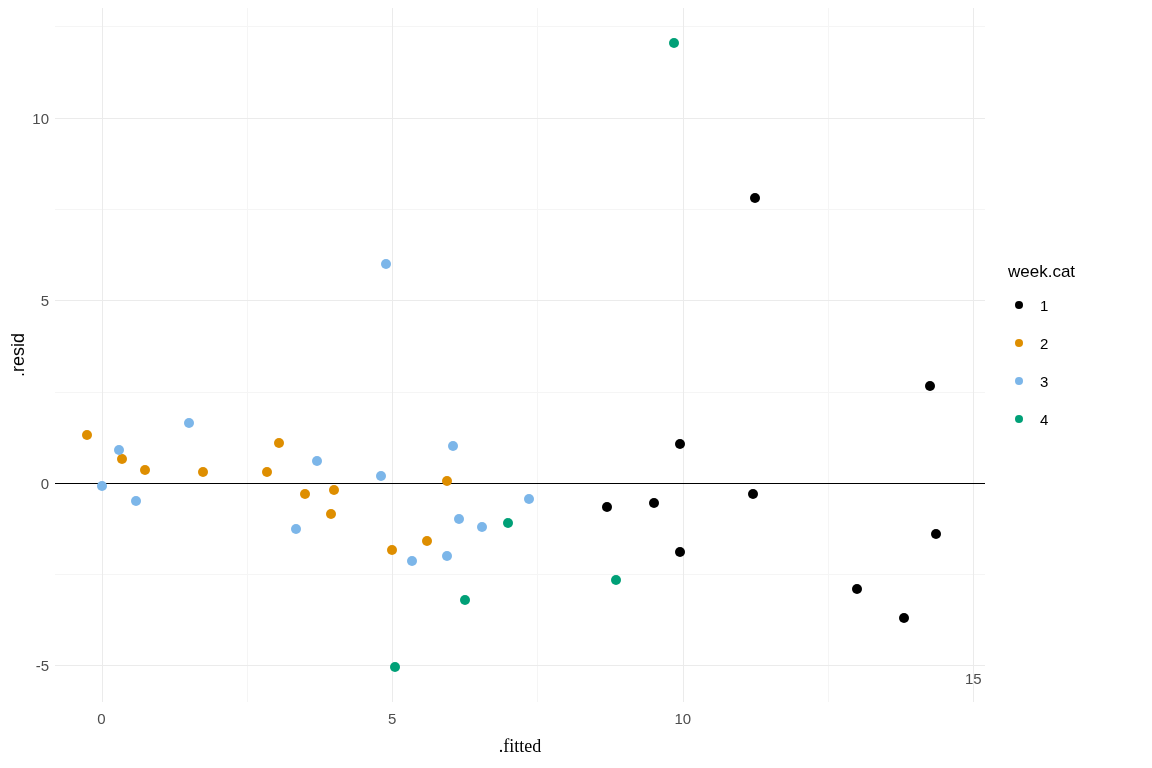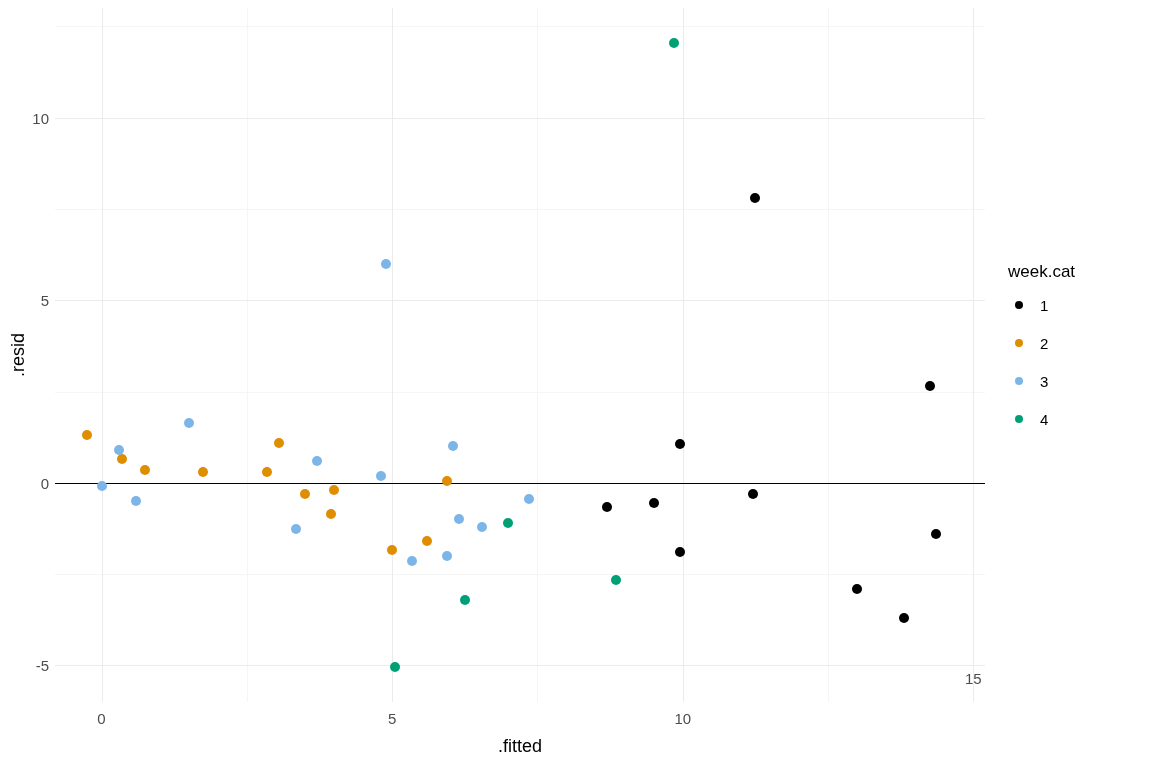--- a/index.html
+++ b/index.html
@@ -50,20 +50,21 @@
     position: absolute;
     color: #000;
     font-size: 18px;
   }
   .axis-title-y {
     transform: translate(-50%, -50%) rotate(-90deg);
     transform-origin: center;
   }
   .axis-title-x {
     transform: translateX(-50%);
+    font-family: Liberation Serif, serif;
   }
   .legend {
     position: absolute;
   }
   .legend-title {
     font-size: 17px;
     margin-bottom: 10px;
   }
   .legend-item {
     display: flex;

